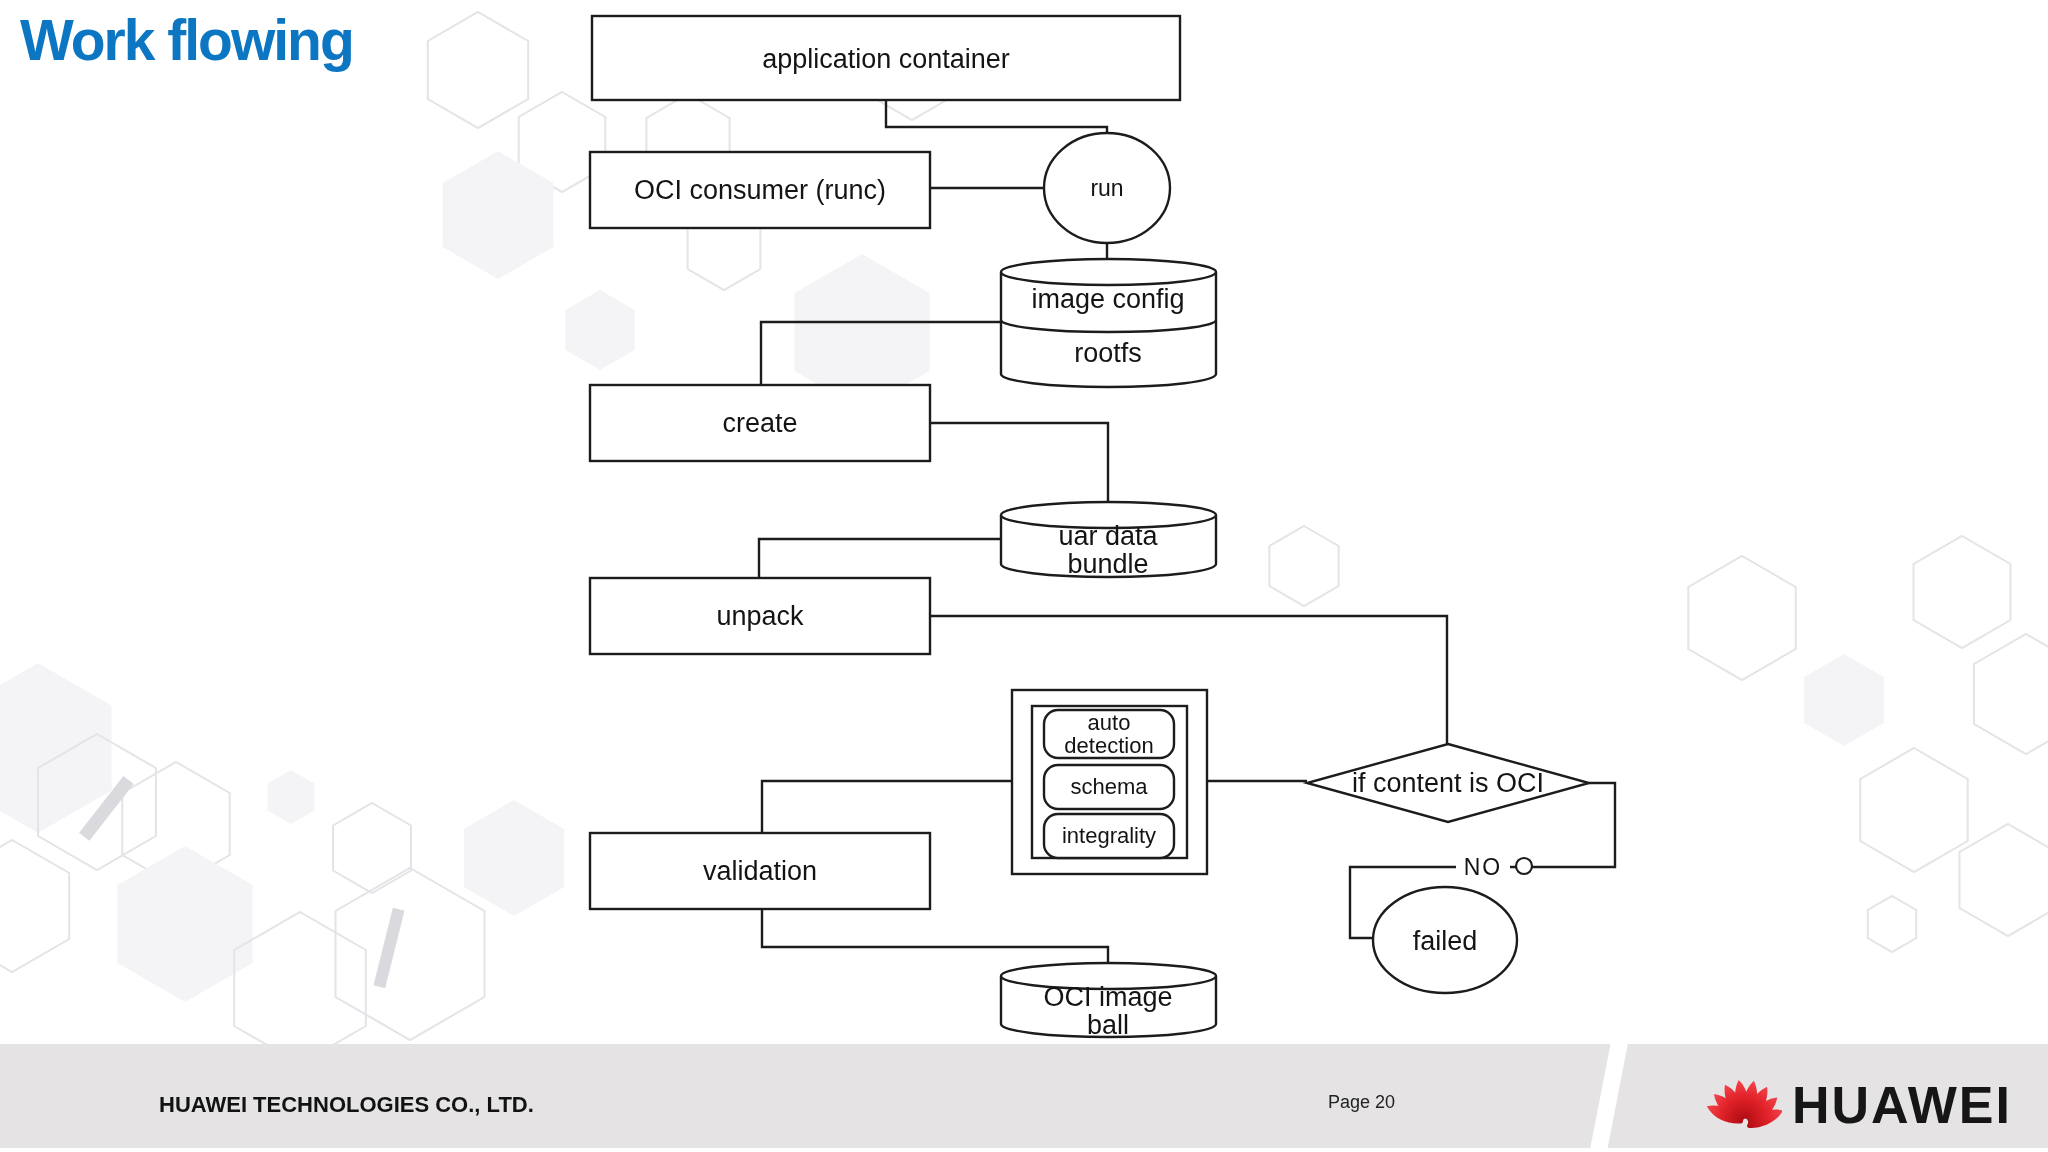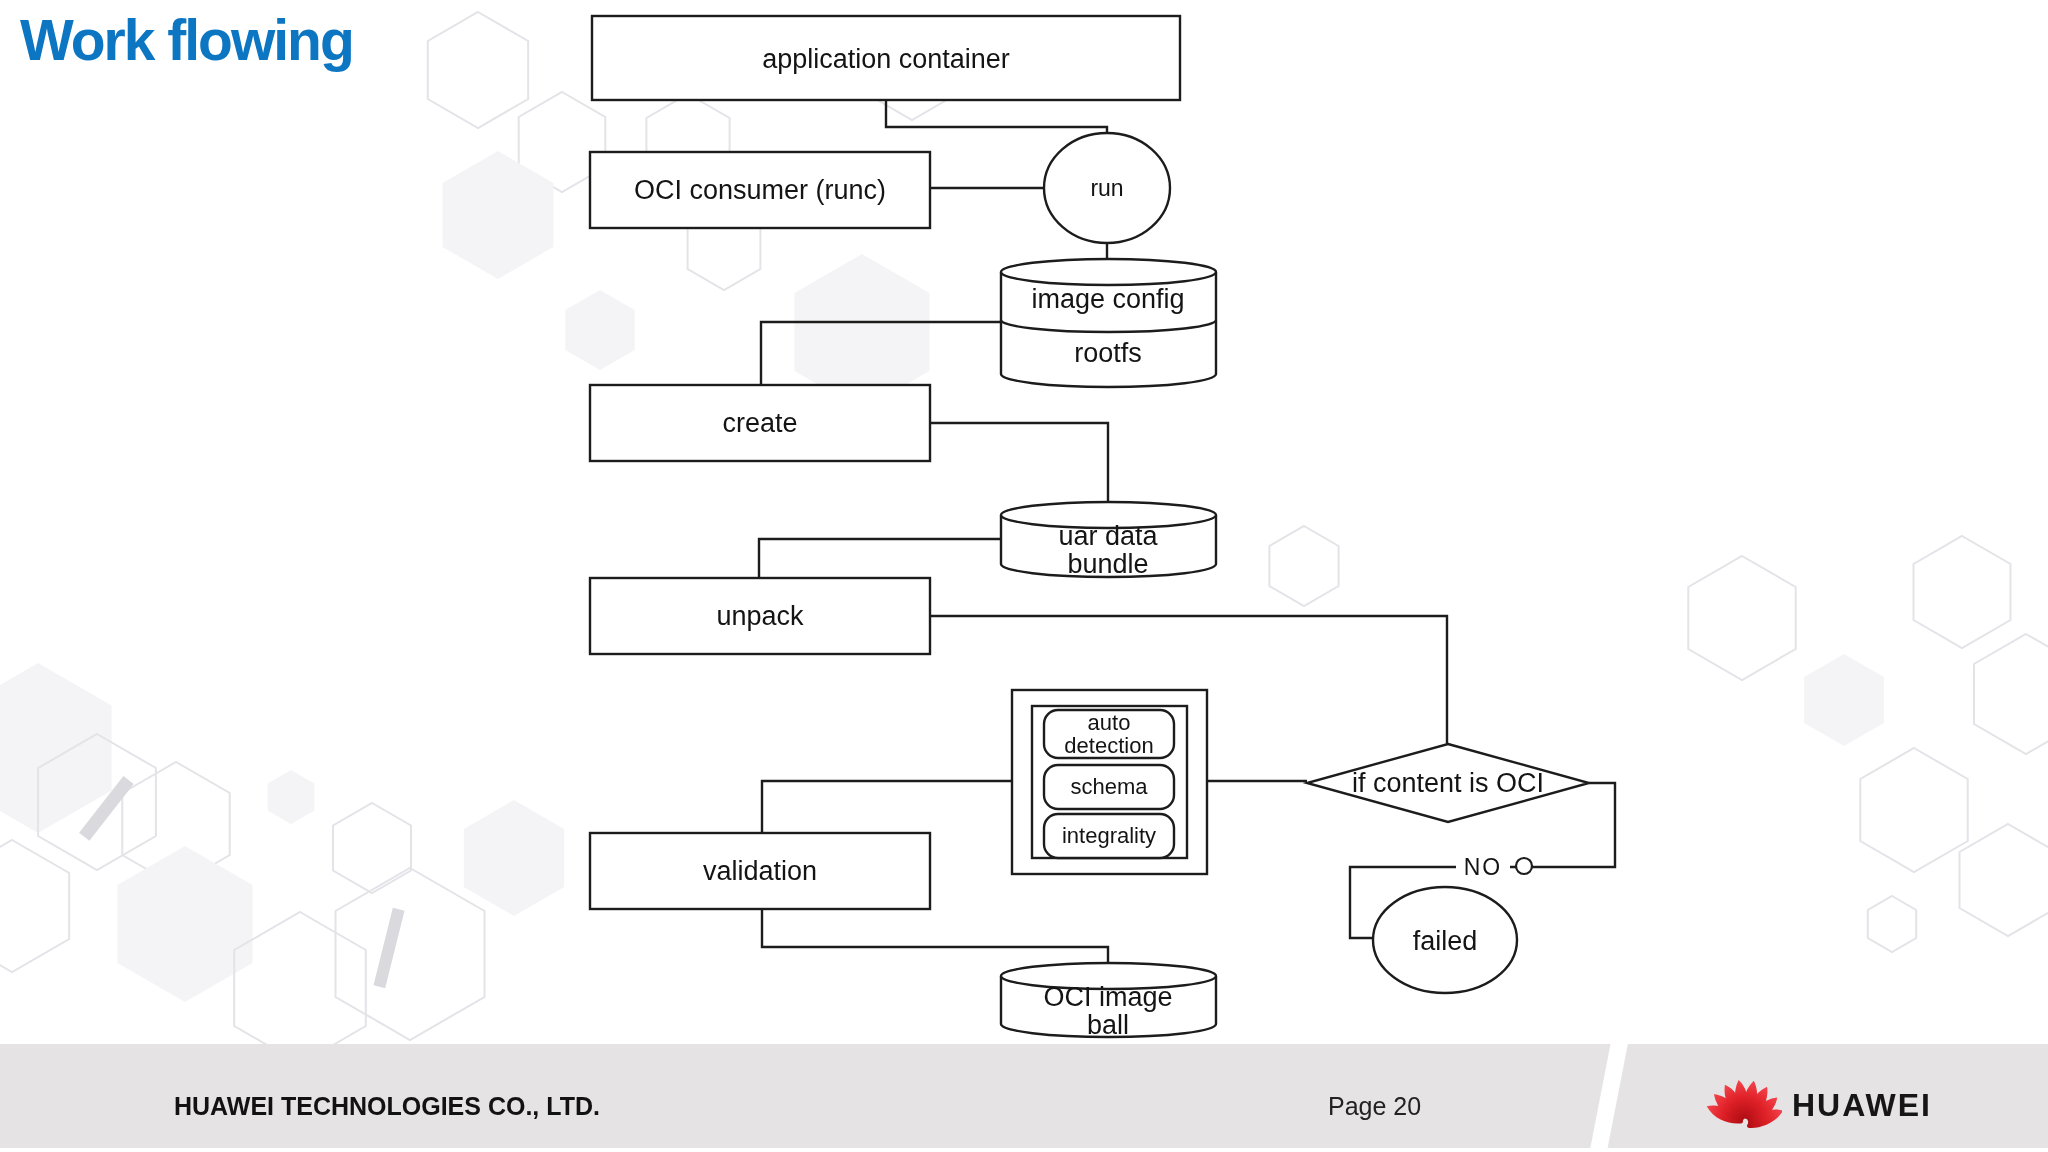--- a/index.html
+++ b/index.html
@@ -16,25 +16,25 @@
   .ntext{font-family:"Liberation Sans",sans-serif;font-size:27px;fill:#141414;text-anchor:middle;}
   .stext{font-size:23px;}
   .ptext{font-size:22px;}
   
   #page-title{position:absolute;left:20px;top:12px;font-size:57px;font-weight:700;
               letter-spacing:-2px;color:#0D76C2;line-height:1;}
   
   #footer-band{position:absolute;left:0;top:1044px;width:2048px;height:104px;background:#E5E3E4;}
   #footer-slash{position:absolute;left:1600px;top:1032px;width:17px;height:134px;background:#ffffff;
                 transform:rotate(11deg);}
-  #footer-company{position:absolute;left:174px;top:1092px;font-size:25px;font-weight:700;color:#121212;}
-  #footer-page{position:absolute;left:1328px;top:1092px;font-size:25px;color:#222222;}
+  #footer-company{position:absolute;left:159px;top:1092px;font-size:22px;font-weight:700;color:#121212;}
+  #footer-page{position:absolute;left:1328px;top:1092px;font-size:18px;color:#222222;}
   #footer-logo{position:absolute;left:1706px;top:1062px;width:260px;height:72px;display:flex;align-items:center;}
   #logo-flower{position:relative;width:76px;height:68px;flex:0 0 auto;}
-  #logo-word{font-size:32px;font-weight:700;color:#161616;letter-spacing:2px;margin-left:10px;margin-top:14px;}
+  #logo-word{font-size:52px;font-weight:700;color:#161616;letter-spacing:2px;margin-left:10px;margin-top:14px;}
 </style>
 </head>
 <body>
 
 <div id="slide">
 
   <svg width="2048" height="1152" viewBox="0 0 2048 1152">
     <g>
       <polygon class="hexo" points="478,12 528.2,41 528.2,99 478,128 427.8,99 427.8,41"></polygon>
       <polygon class="hexo" points="562,92 605.3,117 605.3,167 562,192 518.7,167 518.7,117"></polygon>

